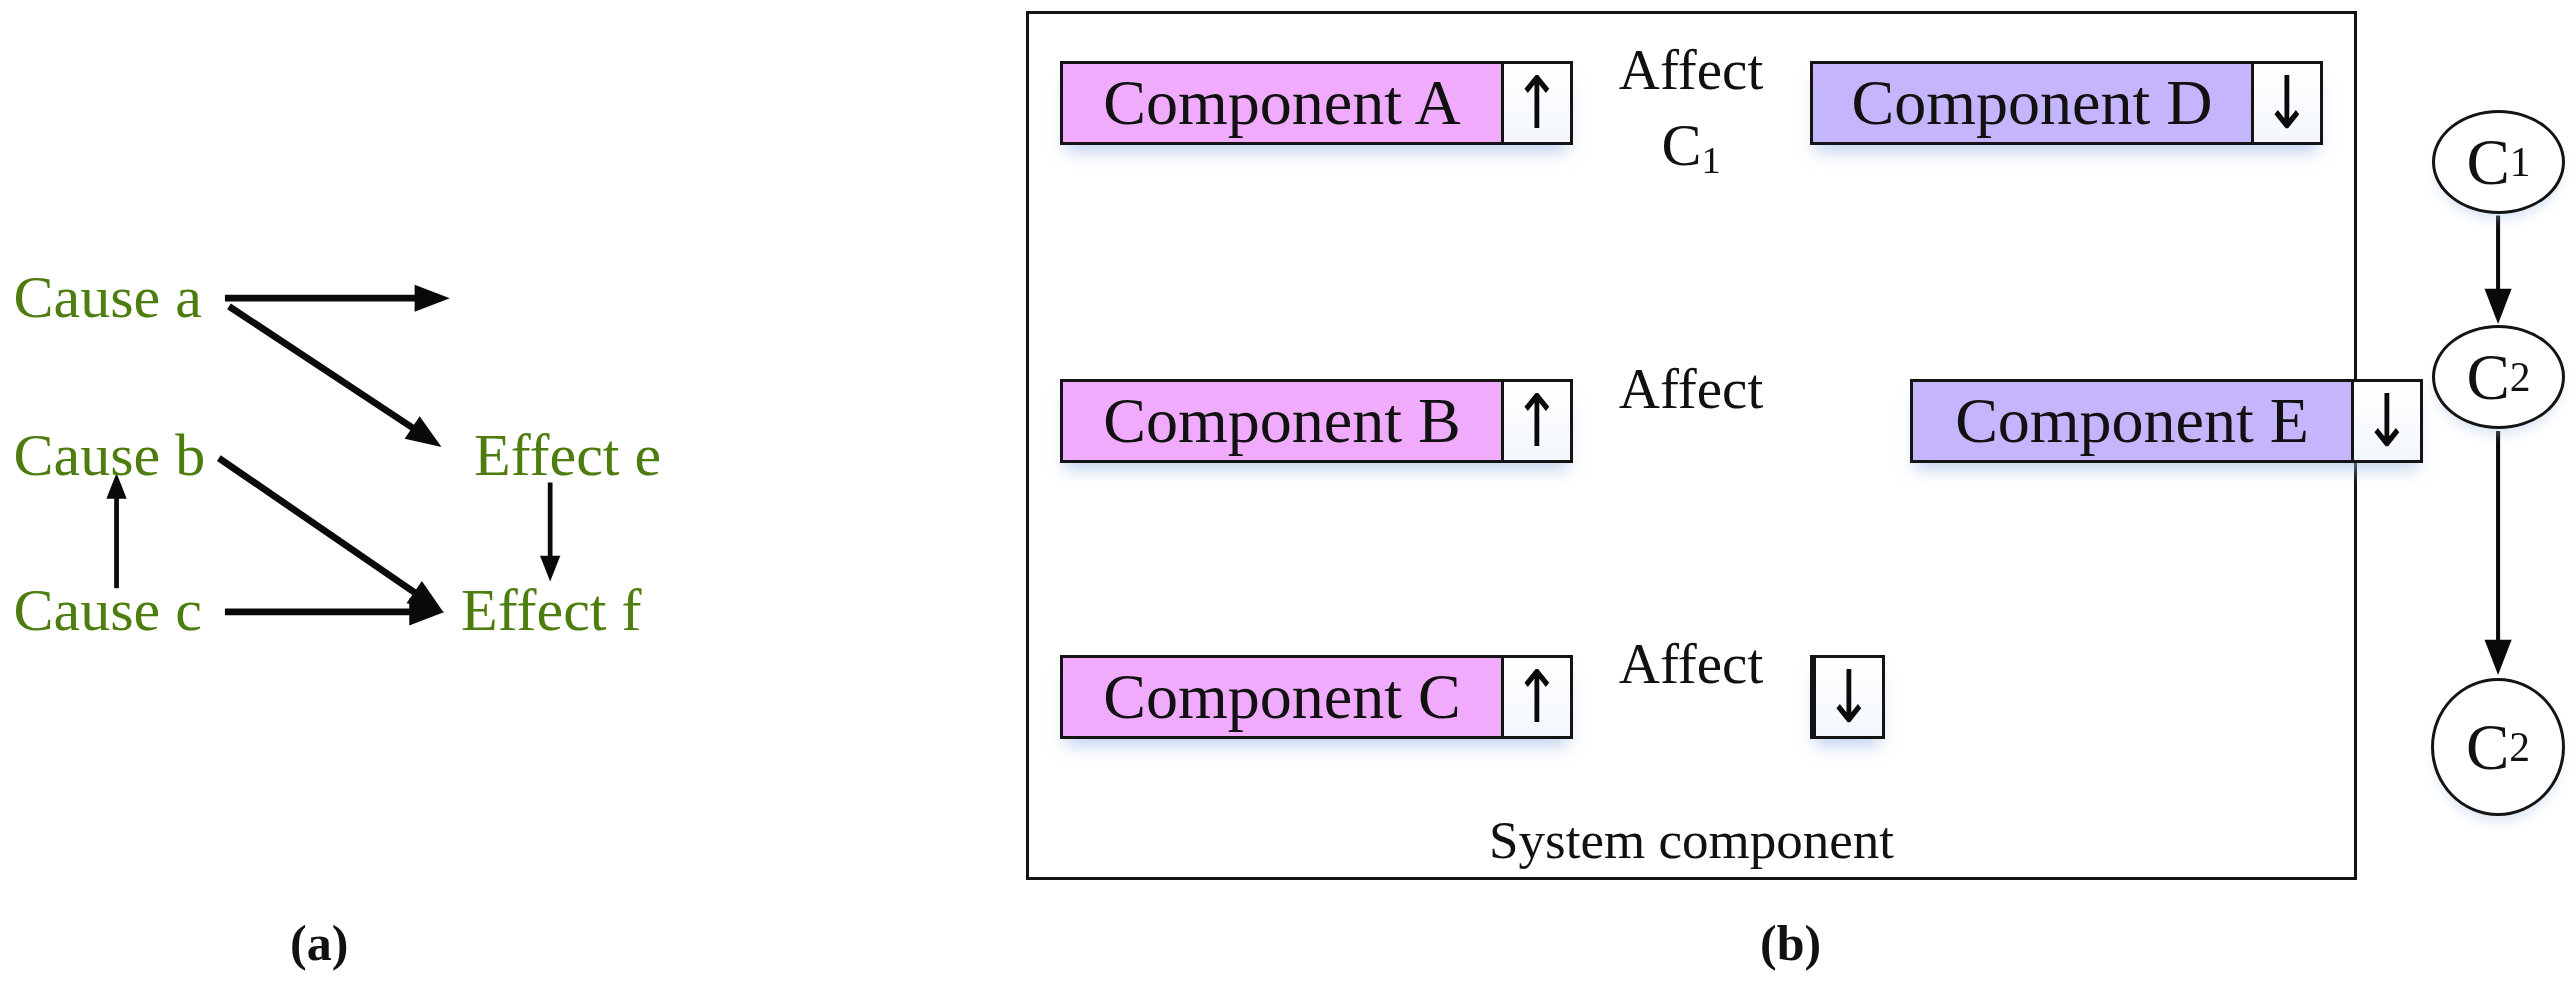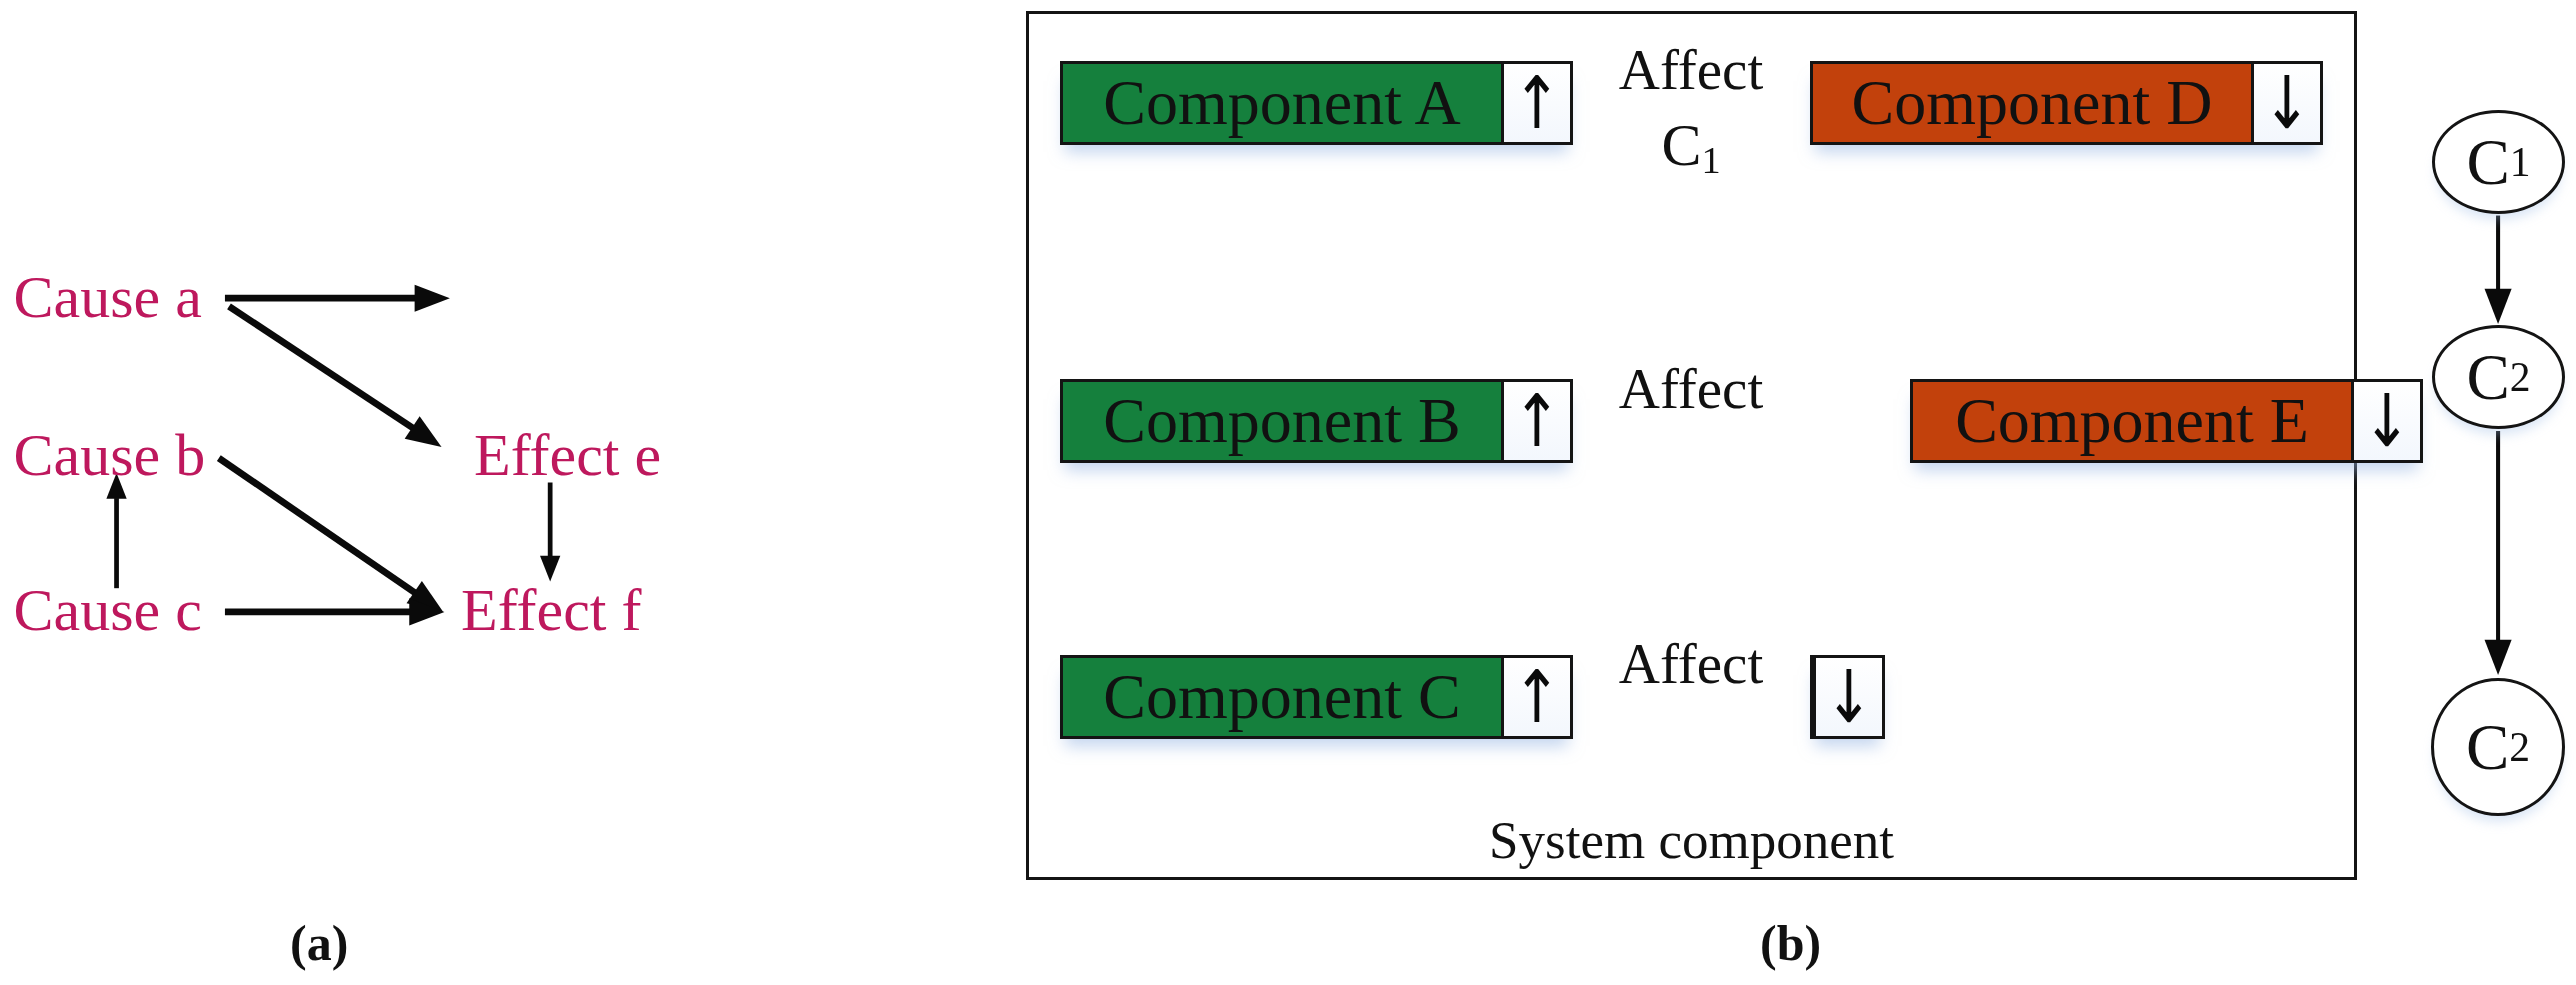--- a/index.html
+++ b/index.html
@@ -3,21 +3,21 @@
 <meta charset="utf-8">
 <style>
   html,body{margin:0;padding:0;background:#ffffff;}
   .stage{
     position:relative;width:2576px;height:986px;background:#ffffff;overflow:hidden;
     font-family:"Liberation Serif","DejaVu Serif",serif;color:#111;
   }
   svg.arrows{position:absolute;left:0;top:0;z-index:1;}
   
   .a-node{
-    position:absolute;font-size:60px;line-height:61px;color:#be185d;white-space:nowrap;z-index:2;
+    position:absolute;font-size:60px;line-height:61px;color:#4d7c0f;white-space:nowrap;z-index:2;
   }
   .caption{
     position:absolute;font-size:50px;line-height:54px;font-weight:bold;color:#111;z-index:3;white-space:nowrap;
   }
   
   .big-box{
     position:absolute;left:1026px;top:11px;width:1331px;height:869px;
     border:3.4px solid #141414;background:#ffffff;box-sizing:border-box;z-index:1;
   }
   .comp{
@@ -27,22 +27,22 @@
   }
   .comp .label{
     width:438px;display:flex;align-items:center;justify-content:center;
     font-size:64px;line-height:64px;white-space:nowrap;box-sizing:border-box;
   }
   .comp .dir-cell{
     width:69px;border-left:3.4px solid #141414;box-sizing:border-box;
     display:flex;align-items:center;justify-content:center;
     background:linear-gradient(180deg,#ffffff 0%,#f3f7fd 100%);
   }
-  .comp.cause .label{background:#15803d;}
-  .comp.effect .label{background:#c2410c;}
+  .comp.cause .label{background:#f0abfc;}
+  .comp.effect .label{background:#c4b5fd;}
   .dir-glyph{
     font-family:"DejaVu Sans","Liberation Sans",sans-serif;
     font-size:58px;line-height:58px;transform:scaleY(1.25);color:#0a0a0a;
   }
   .affect-group{position:absolute;left:1579px;width:224px;text-align:center;z-index:2;}
   .affect-word{font-size:57px;line-height:61px;white-space:nowrap;}
   .c-label{position:absolute;left:1579px;width:224px;text-align:center;font-size:60px;line-height:62px;z-index:2;}
   sub.csub{font-size:0.64em;vertical-align:-0.22em;}
   .system-label{
     position:absolute;left:1026px;top:808px;width:1331px;text-align:center;

